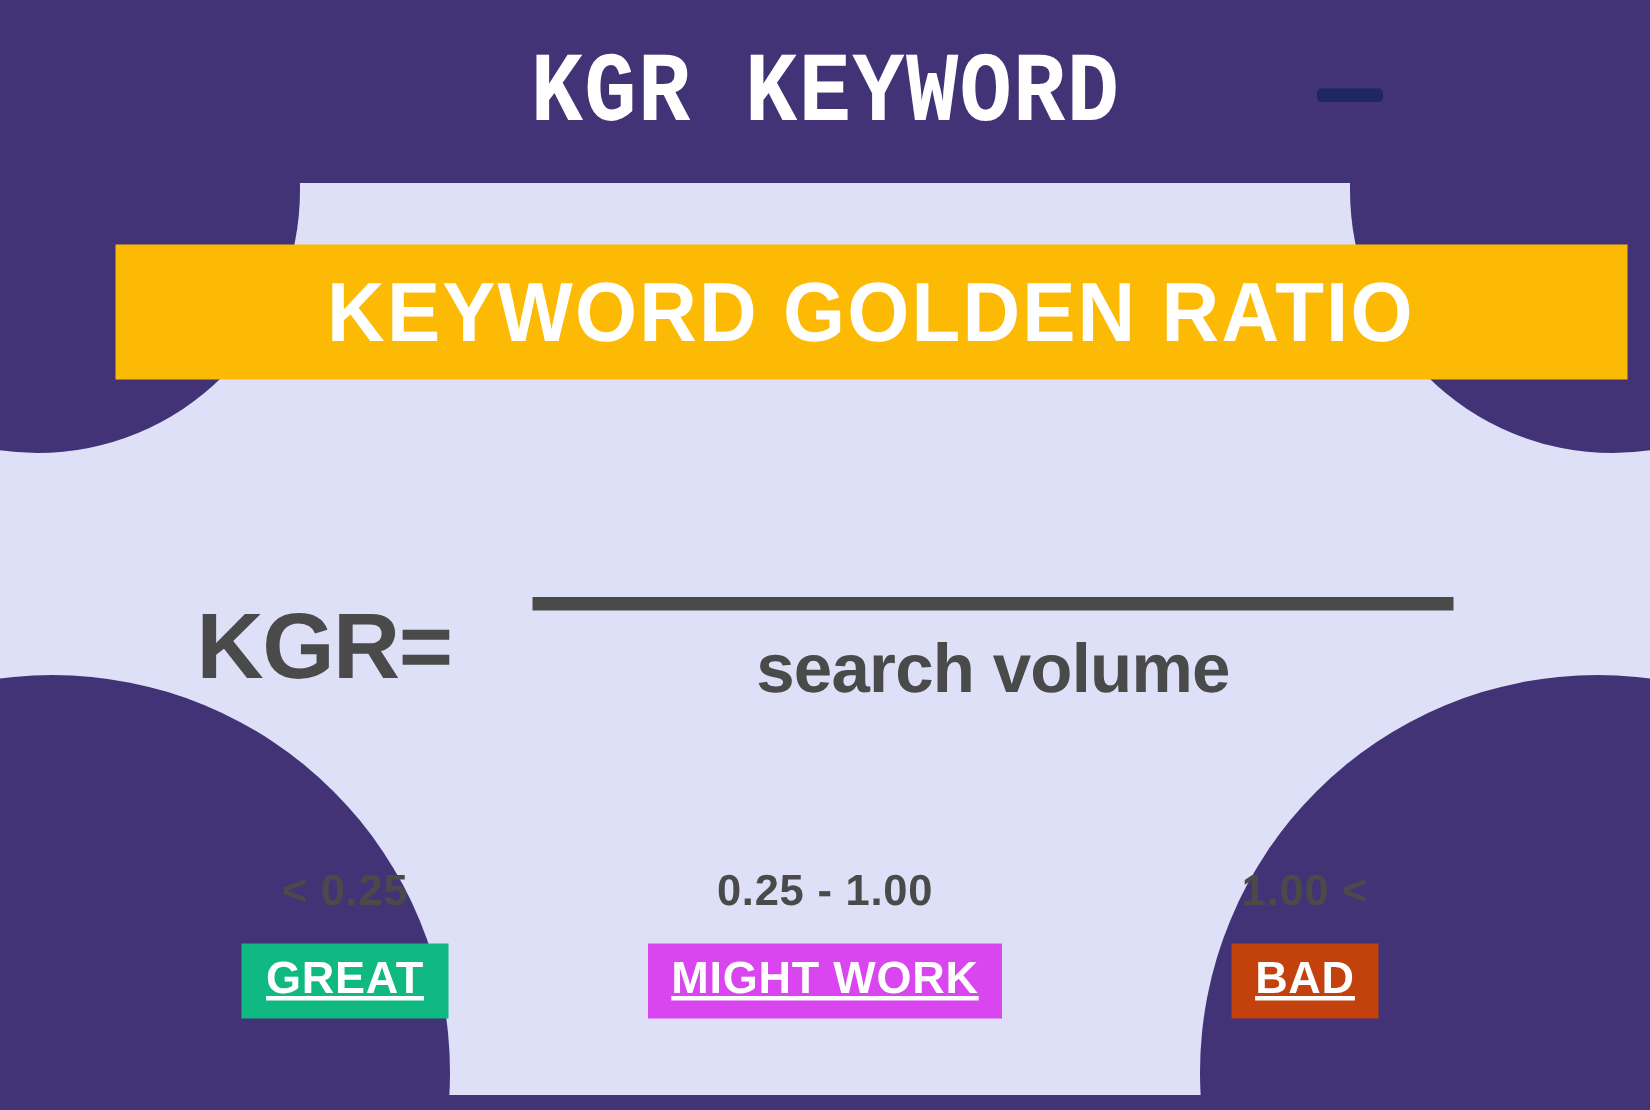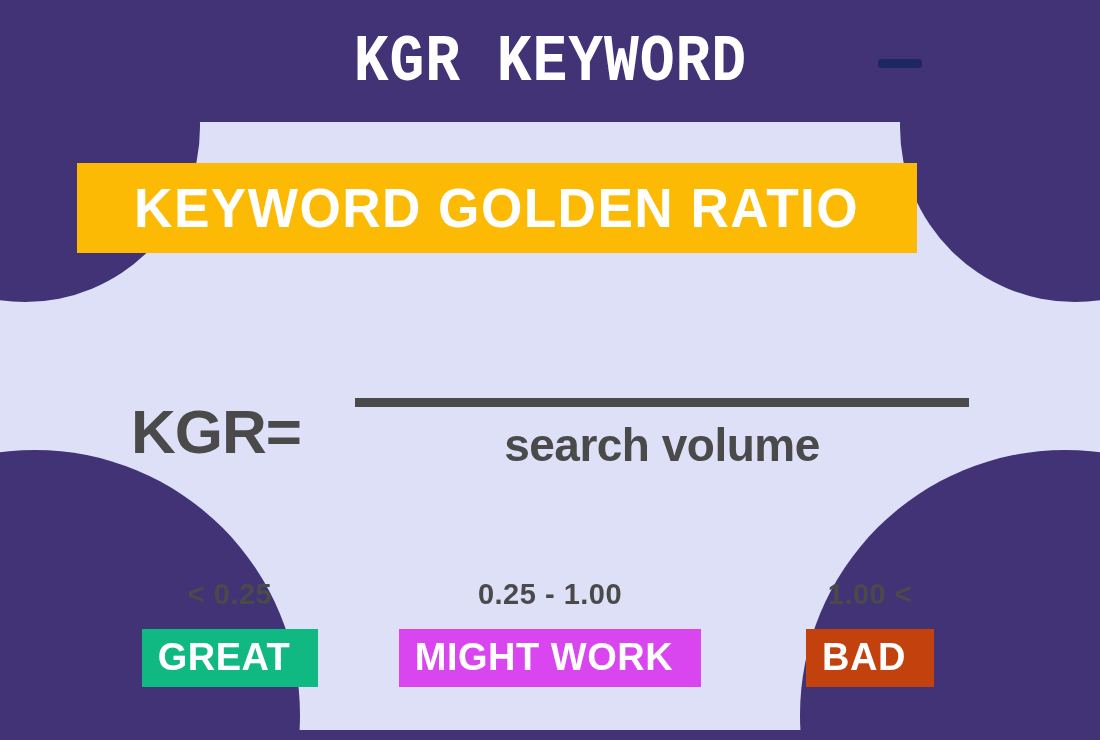--- a/index.html
+++ b/index.html
@@ -72,21 +72,21 @@
     height: 9px;
     background: #1f2763;
     border-radius: 3px;
   }
 
   
   .banner {
     position: absolute;
     left: 77px;
     top: 163px;
-    width: 840px;
+    width: 1008px;
     height: 90px;
     background: #fcba04;
     display: flex;
     align-items: center;
     justify-content: center;
   }
   .banner-text {
     color: #ffffff;
     font-size: 56px;
     font-weight: bold;
@@ -165,26 +165,27 @@
     color: #4a4a4a;
     font-size: 29px;
     font-weight: bold;
     letter-spacing: 0.5px;
     line-height: 1;
     margin-bottom: 20px;
     white-space: nowrap;
   }
   .scale-badge {
     color: #ffffff;
-    font-size: 38px;
+    font-size: 30px;
     font-weight: bold;
     letter-spacing: 0.5px;
     line-height: 1;
-    padding: 9px 28px 11px 16px;
-    white-space: nowrap;
+    padding: 9px 16px 11px 16px;
+    white-space: nowrap;
+    text-decoration: underline;
   }
   .badge-great { background: #10b981; }
   .badge-might { background: #d946ef; }
   .badge-bad   { background: #c2410c; }
 </style>
 </head>
 <body>
 
 <div id="canvas">
 

